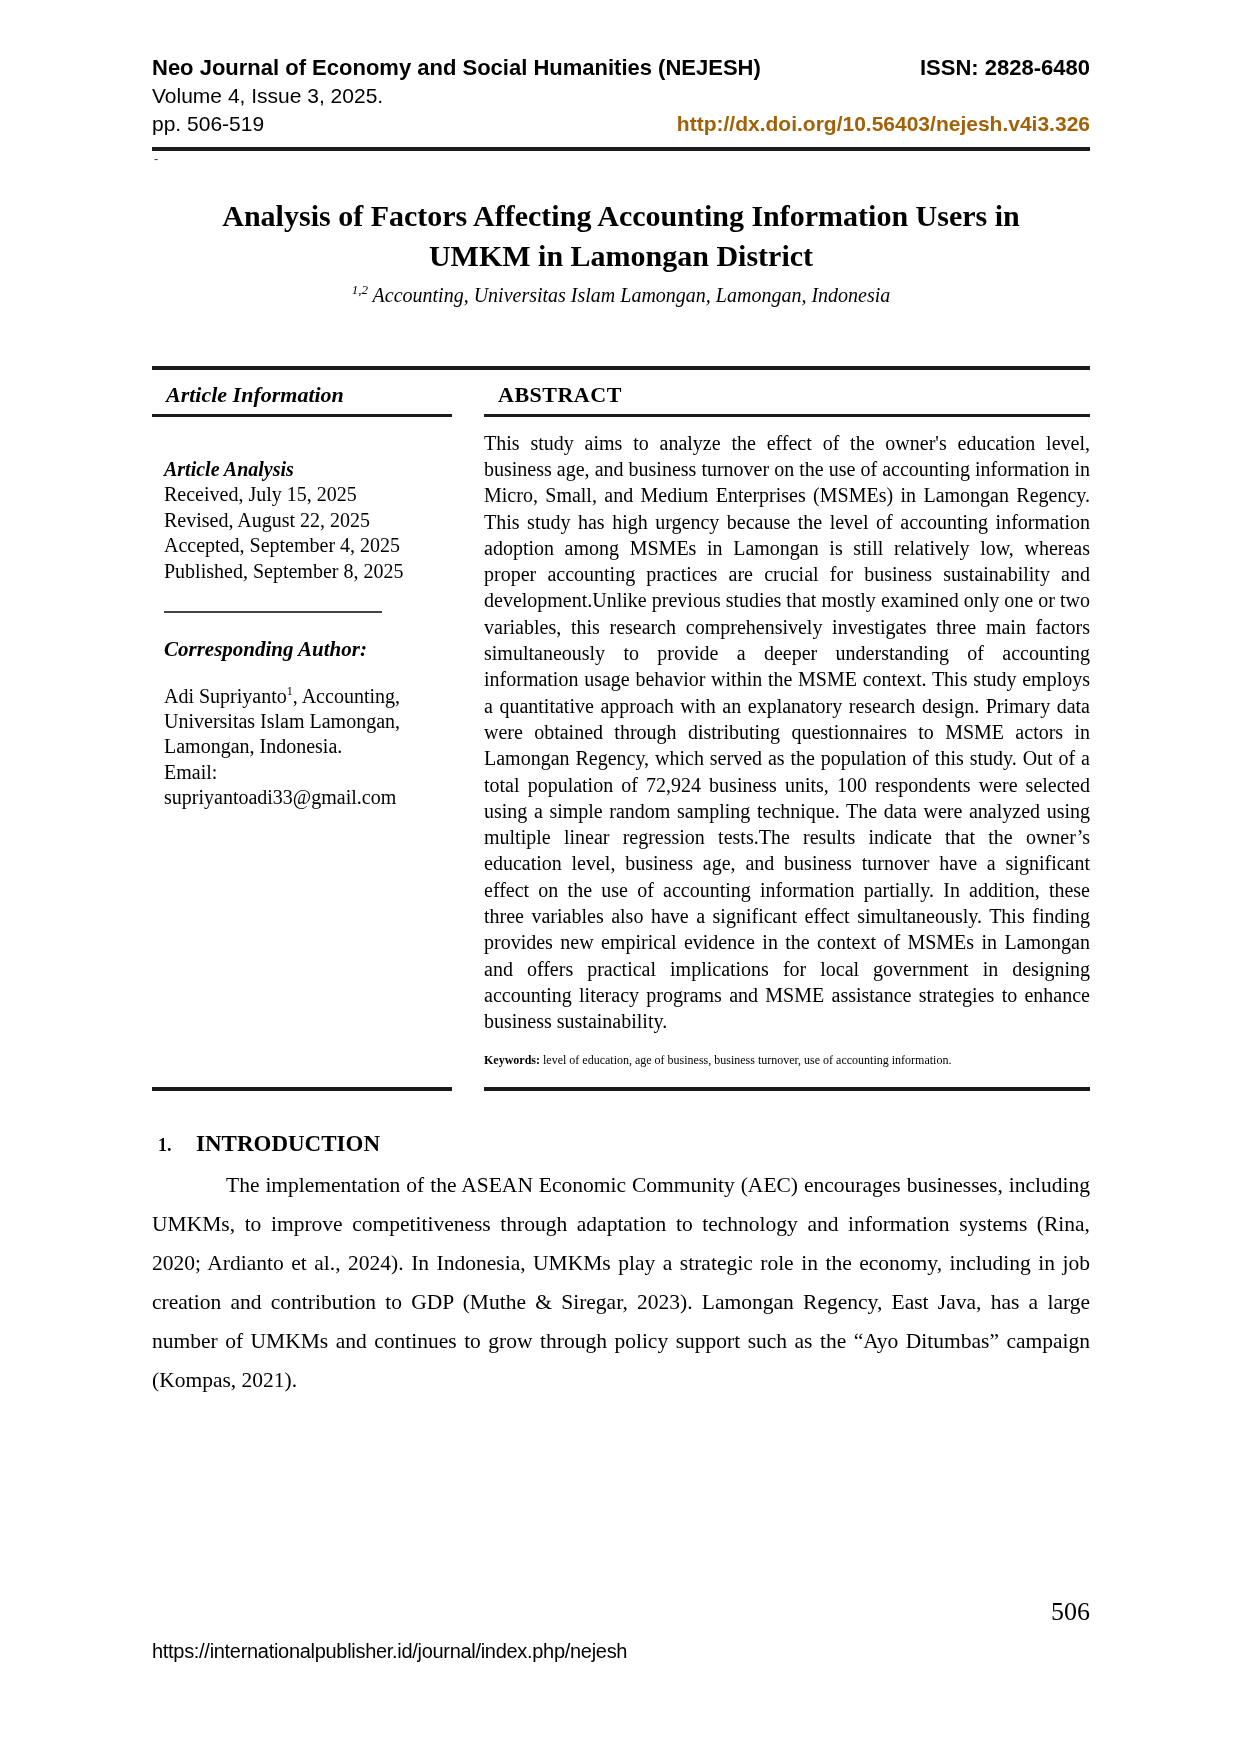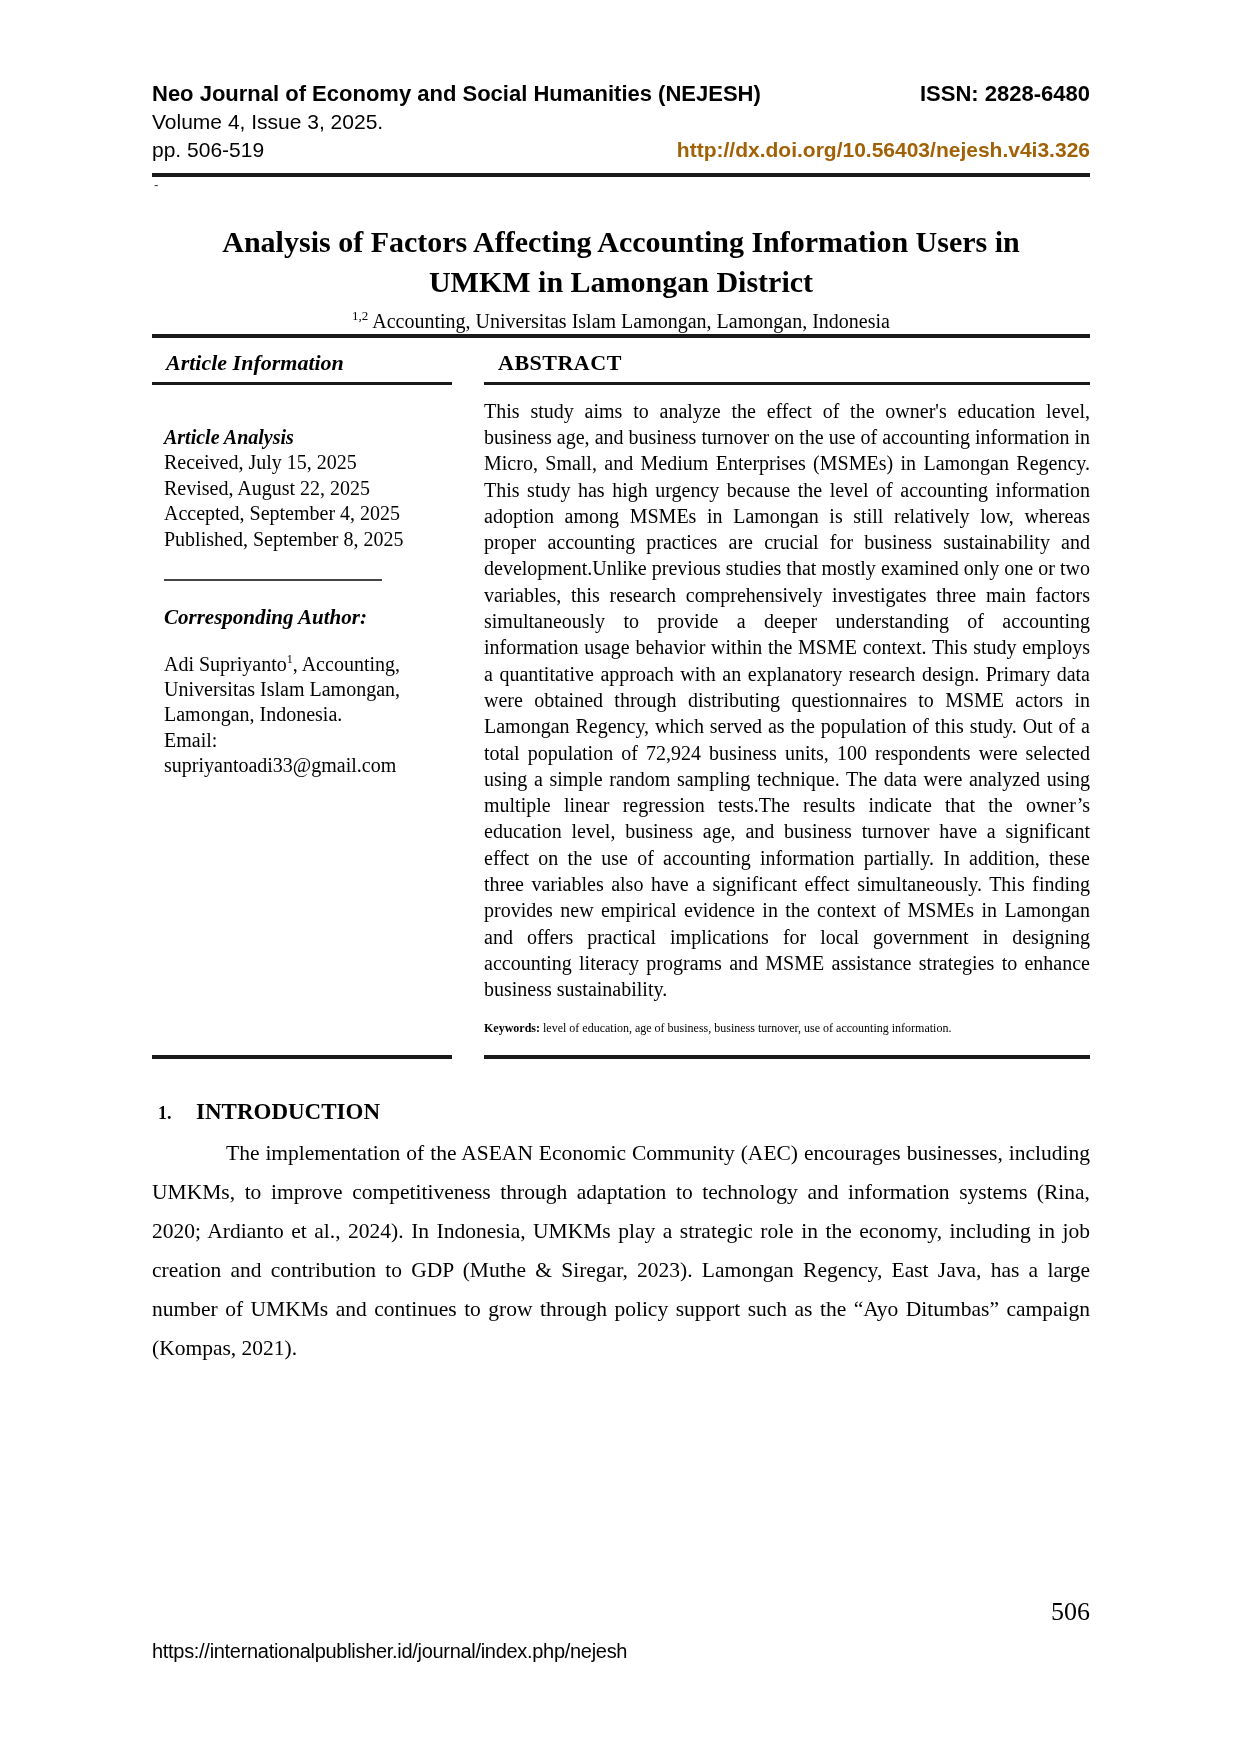--- a/index.html
+++ b/index.html
@@ -8,43 +8,43 @@
     width: 1242px; height: 1754px;
     font-family: "Liberation Serif", serif;
     color: #000000;
     position: relative;
     overflow: hidden;
   }
   .page { position: relative; width: 1242px; height: 1754px; background: #fff; }
   .content { margin: 0 152px; width: 938px; }
 
   
-  .hdr { padding-top: 80px; font-family: "Liberation Sans", sans-serif; }
+  .hdr { padding-top: 54px; font-family: "Liberation Sans", sans-serif; }
   .hdr-row { display: flex; justify-content: space-between; align-items: baseline; line-height: 28px; }
   .journal-name { font-weight: 700; font-size: 22px; }
   .issn { font-weight: 700; font-size: 22px; }
   .vol { font-size: 21px; }
   .pp { font-size: 21px; }
   .doi { font-weight: 700; font-size: 21px; color: #a16207; text-decoration: none; }
   .hdr-rule { margin-top: 9px; border-top: 4px solid #1a1a1a; }
   .hdr-dash { font-size: 13px; line-height: 15px; color: #333; padding-left: 2px; }
 
   
   .title {
     margin-top: 30px; text-align: center;
     font-size: 30px; font-weight: 700; line-height: 40px;
     font-family: "Liberation Serif", serif;
     padding: 0 30px;
   }
   .authors { margin-top: 46px; text-align: center; font-size: 21px; font-weight: 700; line-height: 26px; }
   .authors sup, .affil sup { font-size: 13px; }
-  .affil { margin-top: 1px; text-align: center; font-size: 20px; line-height: 26px; }
+  .affil { margin-top: 1px; text-align: center; font-size: 20px; line-height: 26px; font-style: italic; }
 
   
-  .info-abstract { }
+  .info-abstract { margin-top: 58px; }
   .sec-top-rule { border-top: 4px solid #1a1a1a; }
   .cols { display: flex; margin-top: 10px; }
   .col-left { width: 300px; flex: 0 0 300px; }
   .col-right { margin-left: 32px; flex: 1; }
   .heading-wrap { border-bottom: 3px solid #1a1a1a; padding: 2px 0 6px 14px; }
   .left-heading-text { font-size: 22px; font-weight: 700; font-style: italic; }
   .abs-heading-text { font-size: 22px; font-weight: 700; letter-spacing: 0.5px; }
 
   .left-body { padding-left: 12px; font-size: 20px; line-height: 25.5px; }
   .hist-heading { margin-top: 40px; font-weight: 700; font-style: italic; }

